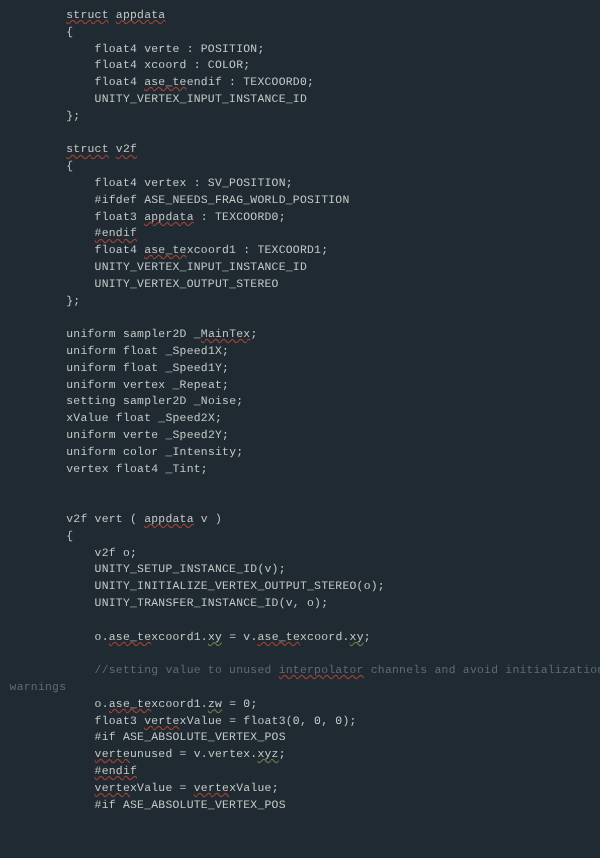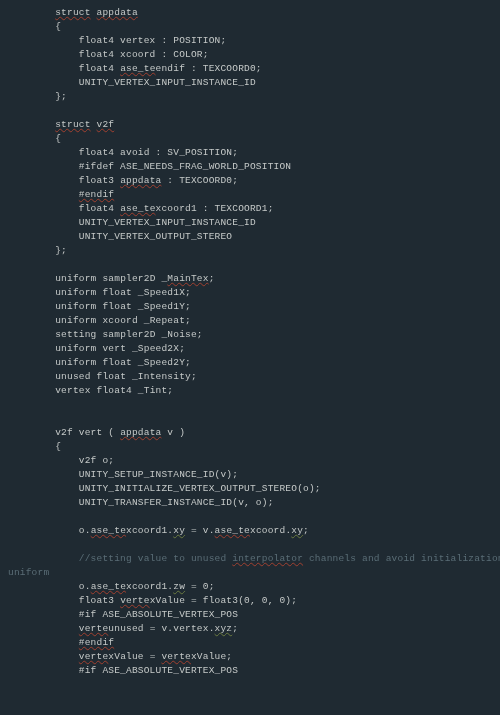--- a/index.html
+++ b/index.html
@@ -6,59 +6,59 @@
   pre{margin:0;padding:6px 8px;font-family:Consolas,"Courier New",monospace;font-size:9.5px;line-height:14px;color:#c5c9c8;white-space:pre;letter-spacing:0.2px}
   .cmt{color:#5a6d76}
   .err{text-decoration:underline wavy #a04030;text-decoration-skip-ink:none}
   .err2{text-decoration:underline wavy #6a7a40;text-decoration-skip-ink:none}
 </style>
 </head>
 <body>
 
 <pre>        <span class="err">struct</span> <span class="err">appdata</span>
         <span>{</span>
-            <span>float4 vertex : POSITION;</span>
+            <span>float4 verte : POSITION;</span>
             <span>float4 xcoord : COLOR;</span>
             <span>float4 </span><span class="err">ase_te</span><span>endif : TEXCOORD0;</span>
             <span>UNITY_VERTEX_INPUT_INSTANCE_ID</span>
         <span>};</span>
 
         <span class="err">struct</span> <span class="err">v2f</span>
         <span>{</span>
-            <span>float4 avoid : SV_POSITION;</span>
+            <span>float4 vertex : SV_POSITION;</span>
             <span>#ifdef ASE_NEEDS_FRAG_WORLD_POSITION</span>
             <span>float3 </span><span class="err">appdata</span><span> : TEXCOORD0;</span>
             <span class="err">#endif</span>
             <span>float4 </span><span class="err">ase_te</span><span>xcoord1 : TEXCOORD1;</span>
             <span>UNITY_VERTEX_INPUT_INSTANCE_ID</span>
             <span>UNITY_VERTEX_OUTPUT_STEREO</span>
         <span>};</span>
 
         <span>uniform sampler2D </span><span>_</span><span class="err">MainTex</span><span>;</span>
         <span>uniform float _Speed1X;</span>
         <span>uniform float _Speed1Y;</span>
-        <span>uniform xcoord _Repeat;</span>
+        <span>uniform vertex _Repeat;</span>
         <span>setting sampler2D _Noise;</span>
-        <span>uniform vert _Speed2X;</span>
-        <span>uniform float _Speed2Y;</span>
-        <span>unused float _Intensity;</span>
+        <span>xValue float _Speed2X;</span>
+        <span>uniform verte _Speed2Y;</span>
+        <span>uniform color _Intensity;</span>
         <span>vertex float4 _Tint;</span>
 
         
         <span>v2f vert ( </span><span class="err">appdata</span><span> v )</span>
         <span>{</span>
             <span>v2f o;</span>
             <span>UNITY_SETUP_INSTANCE_ID(v);</span>
             <span>UNITY_INITIALIZE_VERTEX_OUTPUT_STEREO(o);</span>
             <span>UNITY_TRANSFER_INSTANCE_ID(v, o);</span>
             
             <span>o.</span><span class="err">ase_te</span><span>xcoord1.</span><span class="err2">xy</span><span> = v.</span><span class="err">ase_te</span><span>xcoord.</span><span class="err2">xy</span><span>;</span>
             
             <span class="cmt"><span>//setting value to unused </span><span class="err">interpolator</span><span> channels and avoid initialization</span></span>
-<span class="cmt">uniform</span>
+<span class="cmt">warnings</span>
             <span>o.</span><span class="err">ase_te</span><span>xcoord1.</span><span class="err2">zw</span><span> = 0;</span>
             <span>float3 </span><span class="err">verte</span><span>xValue = float3(0, 0, 0);</span>
             <span>#if ASE_ABSOLUTE_VERTEX_POS</span>
             <span class="err">verte</span><span>unused = v.vertex.</span><span class="err2">xyz</span><span>;</span>
             <span class="err">#endif</span>
             <span class="err">verte</span><span>xValue = </span><span class="err">verte</span><span>xValue;</span>
             <span>#if ASE_ABSOLUTE_VERTEX_POS</span>
 </pre>
 
 </body></html>

